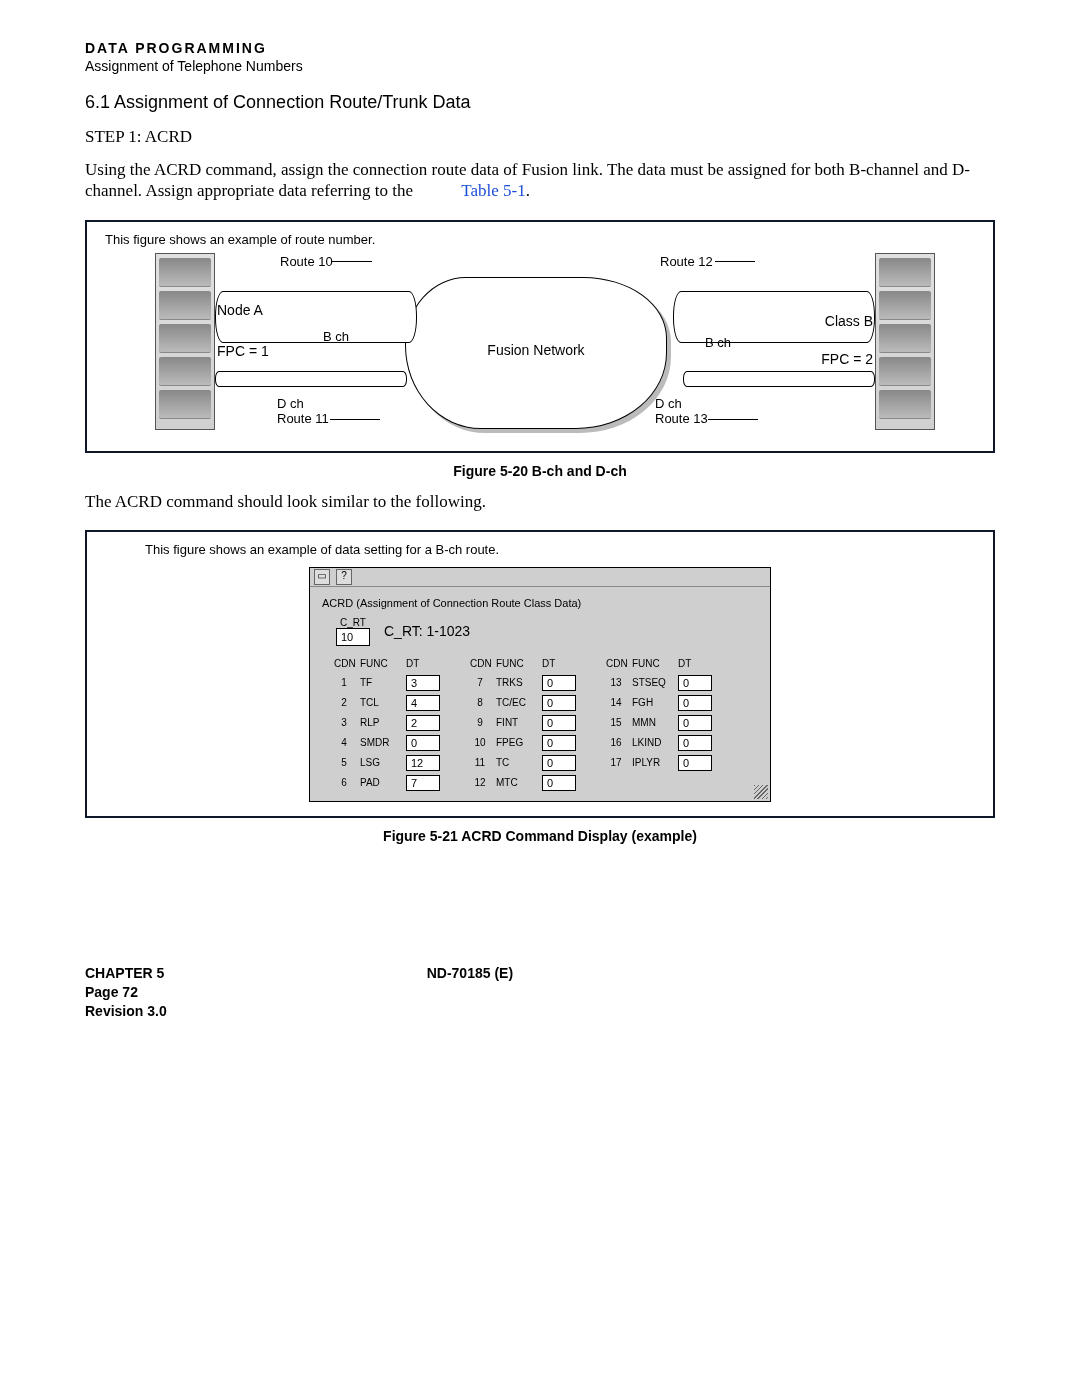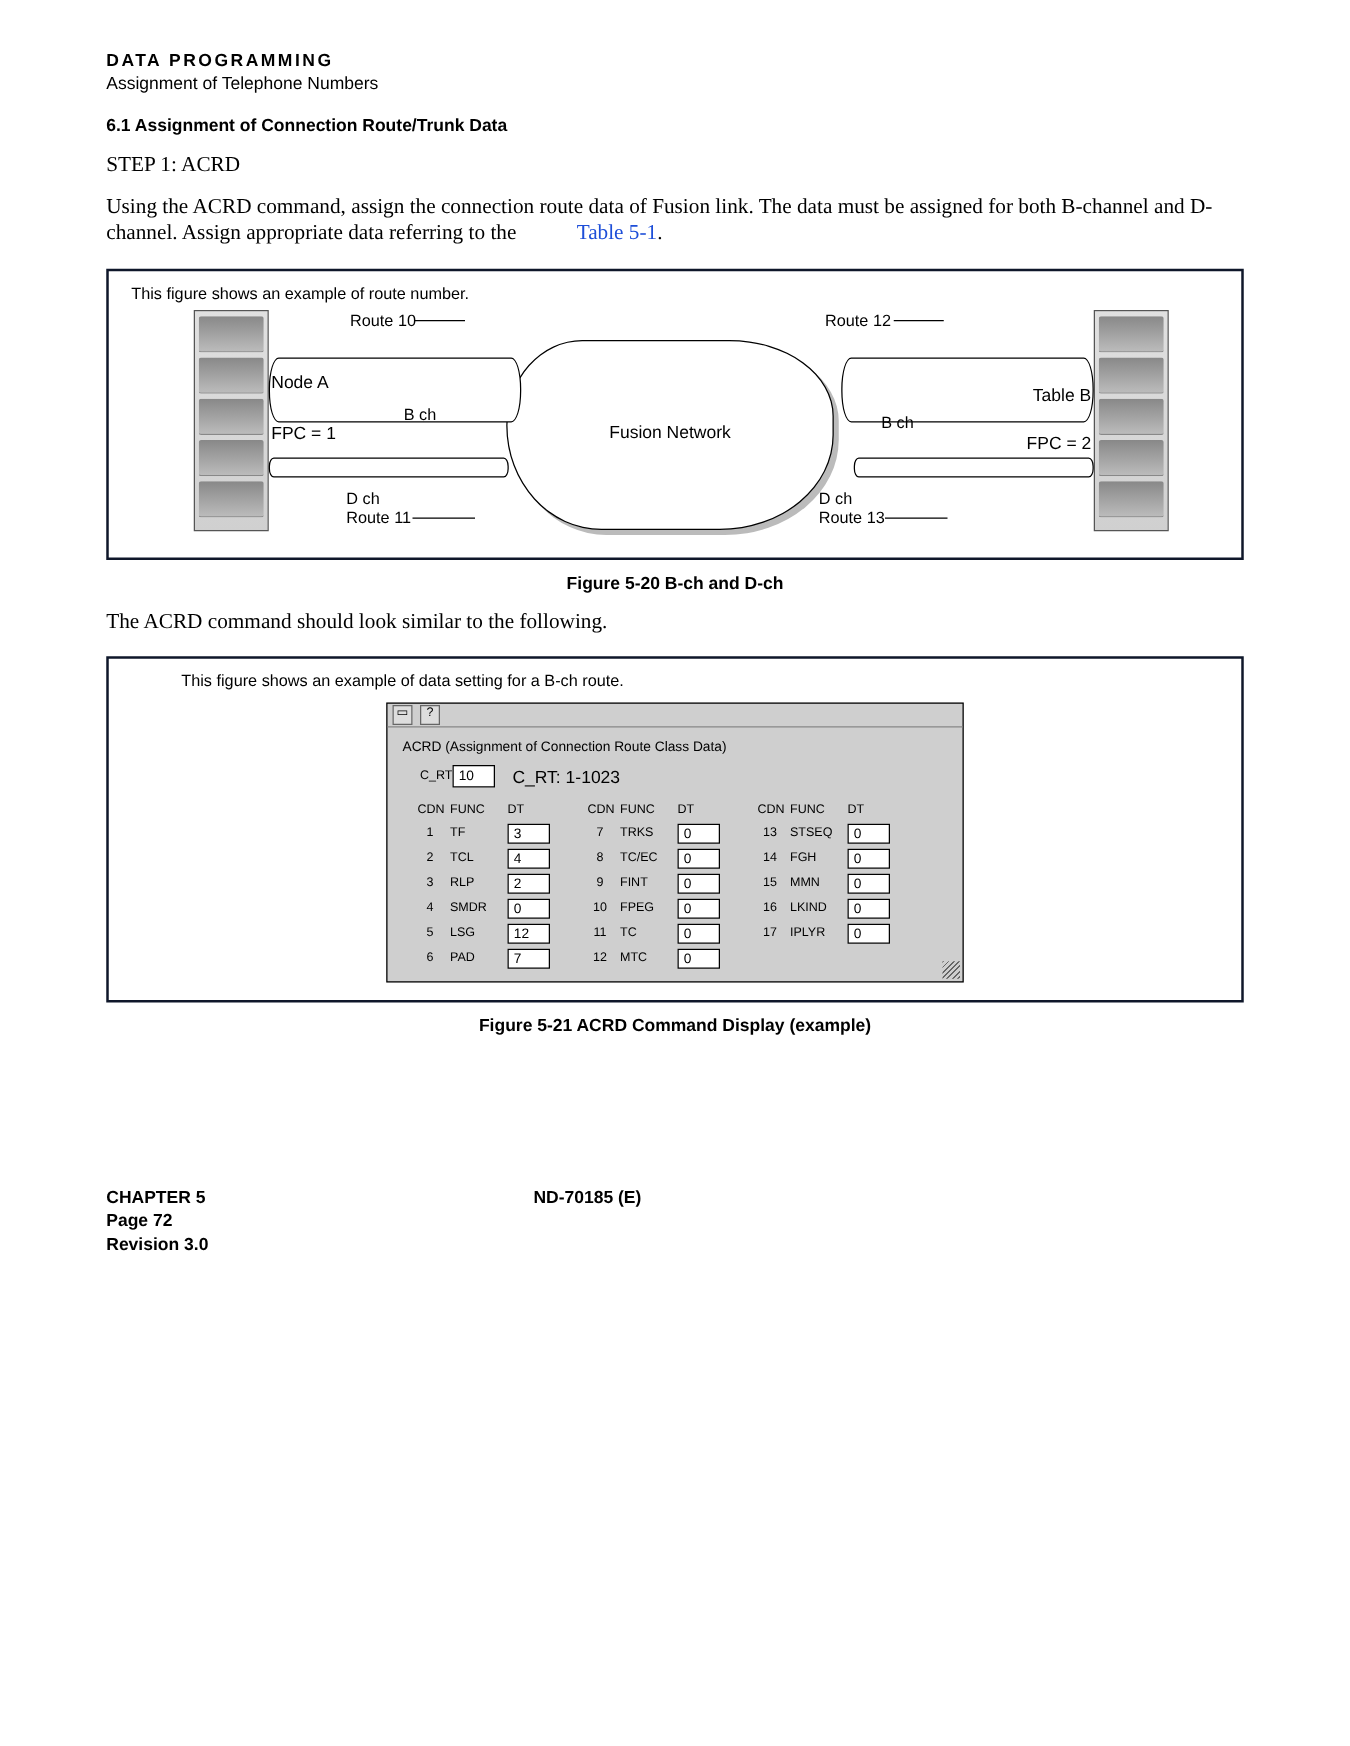--- a/index.html
+++ b/index.html
@@ -6,21 +6,21 @@
     font-family: Arial, Helvetica, sans-serif;
     font-size: 14px;
     margin: 0;
     padding: 40px 85px 40px 85px;
     width: 910px;
     color: #000;
     background: #fff;
   }
   .hdr-title { font-weight: bold; letter-spacing: 2px; font-size: 14px; }
   .hdr-sub { font-size: 14px; margin-top: 2px; }
-  .section-heading { font-weight: bold; margin-top: 18px; font-size: 14px; }
+  .section-heading { font-weight: normal; margin-top: 18px; font-size: 18px; }
   .step { font-family: "Times New Roman", serif; font-size: 17px; margin-top: 14px; }
   .body-para { font-family: "Times New Roman", serif; font-size: 17px; margin-top: 12px; line-height: 1.25; }
   .table-ref { color: #1d4ed8; margin-left: 44px; }
   .fig-box { border: 2px solid #0f172a; padding: 10px 18px 10px 18px; margin-top: 18px; position: relative; }
   .fig-note { font-size: 13px; }
   .fig-caption { text-align: center; font-weight: bold; font-size: 14px; margin-top: 10px; }
   .legend { font-size: 13px; margin-top: 6px; word-spacing: 2px; }
 
   
   .fig1-canvas { position: relative; height: 190px; margin-top: 4px; }
@@ -44,21 +44,21 @@
   
   .acrd-window {
     width: 460px; margin: 10px auto 4px auto; background: #cfcfcf;
     border: 1.5px solid #000; position: relative; font-size: 11px;
   }
   .acrd-icons { height: 18px; border-bottom: 1px solid #888; display:flex; align-items:center; padding-left:4px; gap:6px; }
   .acrd-icons span { display:inline-block; width:14px; height:14px; border:1px solid #666; font-size:10px; line-height:12px; text-align:center; background:#ddd; }
   .acrd-body { padding: 10px 12px 8px 12px; }
   .acrd-title { font-size: 11px; }
   .crt-row { display:flex; align-items:center; gap:14px; margin-top:8px; }
-  .crt-box { display:flex; flex-direction:row; align-items:center; margin-left:14px;}
+  .crt-box { display:flex; flex-direction:column; align-items:center; margin-left:14px;}
   .crt-label-sm { font-size:10px; }
   .inputcell { width:28px; height:16px; background:#fff; border:1px solid #000; font-size:11px; text-align:left; padding-left:4px; line-height:16px; }
   .crt-desc { font-size:14px; }
   .grid { display:flex; gap:30px; margin-top:12px; margin-left:12px; }
   .col { }
   .colhdr { display:flex; gap:6px; font-size:10px; margin-bottom:4px; }
   .colhdr .c1{width:20px;} .colhdr .c2{width:40px;} .colhdr .c3{width:34px;}
   .row { display:flex; gap:6px; align-items:center; height:20px; font-size:10px; }
   .row .c1{width:20px; text-align:center;}
   .row .c2{width:40px;}
@@ -113,21 +113,21 @@
 
     <div class="pipe small" style="left:110px; top:120px; width:190px;"></div>
     <div class="pipe small" style="right:100px; top:120px; width:190px;"></div>
 
     <div class="label" style="left:175px; top:3px;">Route 10</div>
     <div class="leader" style="left:227px; top:10px; width:40px;"></div>
     <div class="label" style="left:555px; top:3px;">Route 12</div>
     <div class="leader" style="left:610px; top:10px; width:40px;"></div>
 
     <div class="label" style="left:112px; top:51px; font-size:14px;">Node A</div>
-    <div class="label" style="right:102px; top:62px; font-size:14px;">Table B</div>
+    <div class="label" style="right:102px; top:62px; font-size:14px;">Class B</div>
 
     <div class="label" style="left:112px; top:92px; font-size:14px;">FPC = 1</div>
     <div class="label" style="right:102px; top:100px; font-size:14px;">FPC = 2</div>
 
     <div class="label" style="left:218px; top:78px;">B ch</div>
     <div class="label" style="left:600px; top:84px;">B ch</div>
 
     <div class="label" style="left:172px; top:145px;">D ch</div>
     <div class="label" style="left:172px; top:160px;">Route 11</div>
     <div class="leader" style="left:225px; top:168px; width:50px;"></div>

